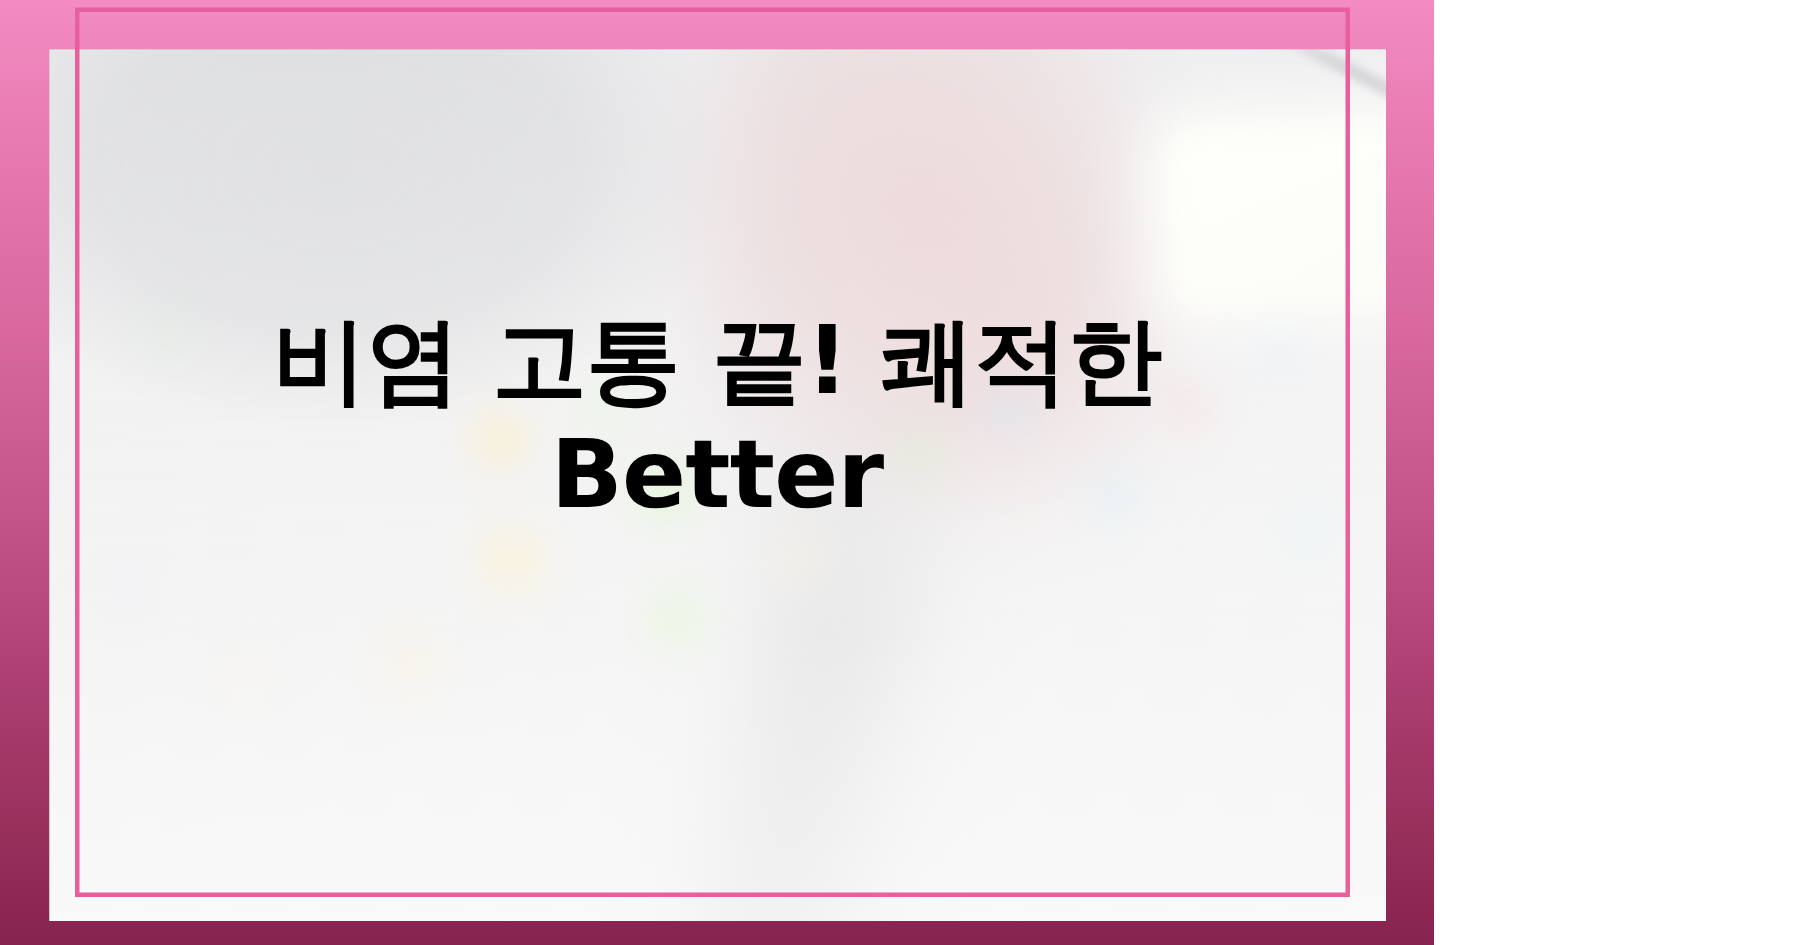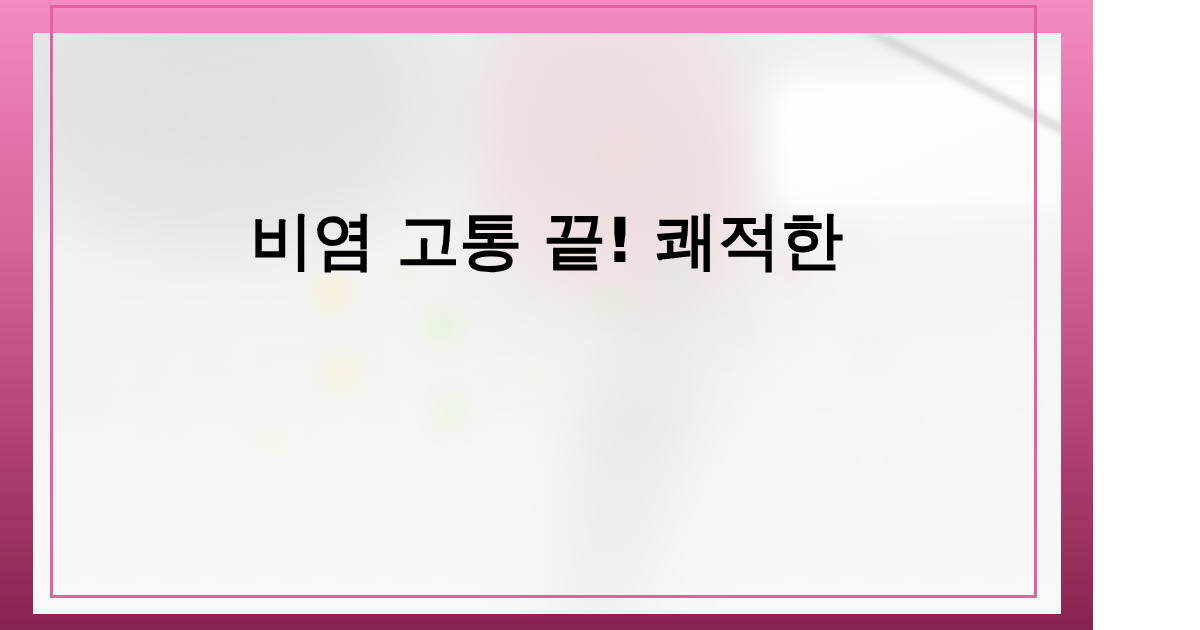--- a/index.html
+++ b/index.html
@@ -10,21 +10,21 @@
   body {
     width: 1200px;
     height: 630px;
     overflow: hidden;
     font-family: "Liberation Sans", "DejaVu Sans", sans-serif;
   }
 
   
   .thumb-card {
     position: relative;
-    width: 1093px;
+    width: 956px;
     height: 630px;
     box-sizing: border-box;
     background: linear-gradient(180deg,
                 #f28cc2 0%,
                 #e87bb2 14%,
                 #d9699f 34%,
                 #c4558a 54%,
                 #ad3f72 72%,
                 #98305c 88%,
                 #86234e 100%);
@@ -189,15 +189,16 @@
     <div class="photo-layer bg-leds"></div>
     <div class="bg-screen"></div>
     <div class="bg-arm"></div>
     <div class="photo-wash"></div>
   </div>
 
   <div class="inner-keyline"></div>
 
   <div class="headline">
     <span class="headline-line">비염 고통 끝! 쾌적한</span>
+    <span class="headline-line">Better</span>
   </div>
 
 </div>
 
 </body></html>

